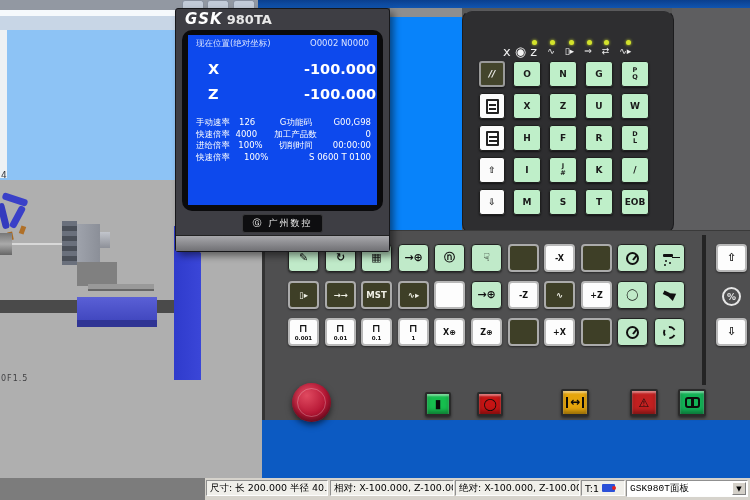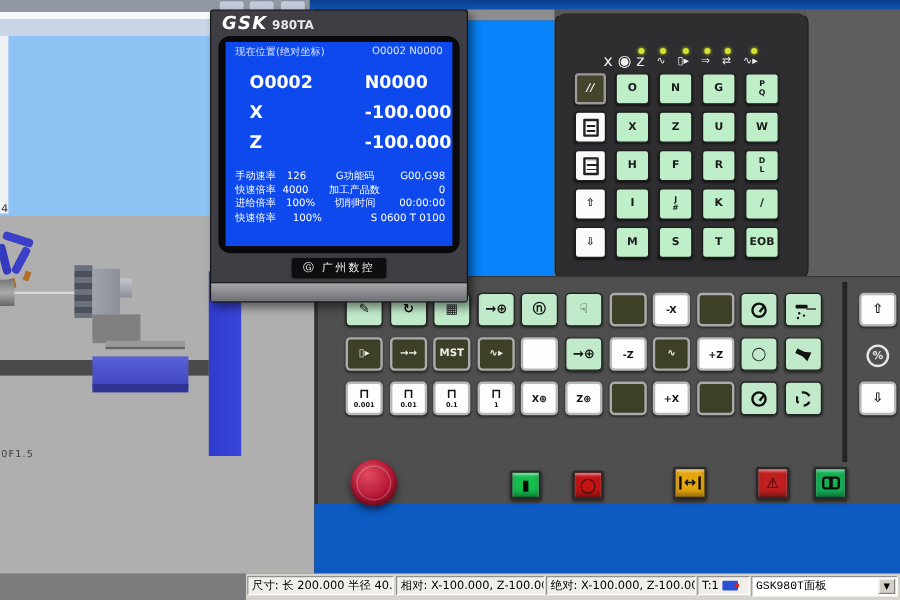--- a/index.html
+++ b/index.html
@@ -109,21 +109,21 @@
             background-size:7px 9px;background-position:1px 1px;background-repeat:no-repeat;}
   .icon-doc2{background-size:9px 9px;}
   .icon-door{width:15px;height:11px;border:2px solid #0B0B0B;border-radius:3px;position:relative;box-sizing:border-box;}
   .icon-door::after{content:"";position:absolute;left:4.5px;top:-1px;width:2.5px;height:9px;background:#0B0B0B;}
 
   
   .gsk-win{position:absolute;left:175px;top:8px;width:215px;height:244px;background:#3E3E44;
            border:1px solid #17171A;border-radius:3px;box-shadow:4px 4px 7px rgba(0,0,0,.45);box-sizing:border-box;}
   .gsk-title{height:21px;display:flex;align-items:baseline;padding-left:9px;gap:4px;}
   .gsk-brand{font-size:15px;font-weight:900;font-style:italic;color:#FFF;letter-spacing:1px;line-height:21px;}
-  .gsk-model{font-size:10px;color:#E8E8E8;font-weight:bold;}
+  .gsk-model{font-size:13px;color:#E8E8E8;font-weight:bold;}
   .gsk-bezel{margin:0 6px;background:#0A0A0C;padding:5px 6px 6px;border-radius:10px;height:170px;}
   .gsk-screen{background:#0D49ED;height:100%;position:relative;color:#FFF;overflow:hidden;}
   .scr-head{display:flex;justify-content:space-between;padding:3px 8px 0 8px;font-size:8.5px;color:#D8E2FF;}
   .scr-big{margin-top:7px;padding:0 28px 0 20px;}
   .big-row{display:grid;grid-template-columns:96px 1fr;font-size:14.5px;font-weight:bold;line-height:25px;}
   .big-row span:last-child{text-align:right;}
   #screen-info{margin-top:10px;font-size:8.5px;}
   .info-line{display:flex;padding:0 6px 0 8px;line-height:11.5px;white-space:nowrap;}
   .il-ll{width:48px;}.il-lv{width:30px;text-align:left;}.il-rl{flex:1;padding-left:14px;}.il-rv{width:66px;text-align:right;}
   .scr-mode{text-align:right;padding-right:34px;font-size:8.5px;line-height:12px;}
@@ -433,24 +433,20 @@
       <span class="gsk-model">980TA</span>
     </div>
     <div class="gsk-bezel">
       <div class="gsk-screen">
         <div class="scr-head">
           <span>现在位置(绝对坐标)</span>
           <span>O0002  N0000</span>
         </div>
         <div class="scr-big">
           <div class="big-row">
-            <span>O0002</span>
-            <span>N0000</span>
-          </div>
-          <div class="big-row">
             <span>X</span>
             <span>-100.000</span>
           </div>
           <div class="big-row">
             <span>Z</span>
             <span>-100.000</span>
           </div>
         </div>
         <div id="screen-info">
             <div class="info-line">

